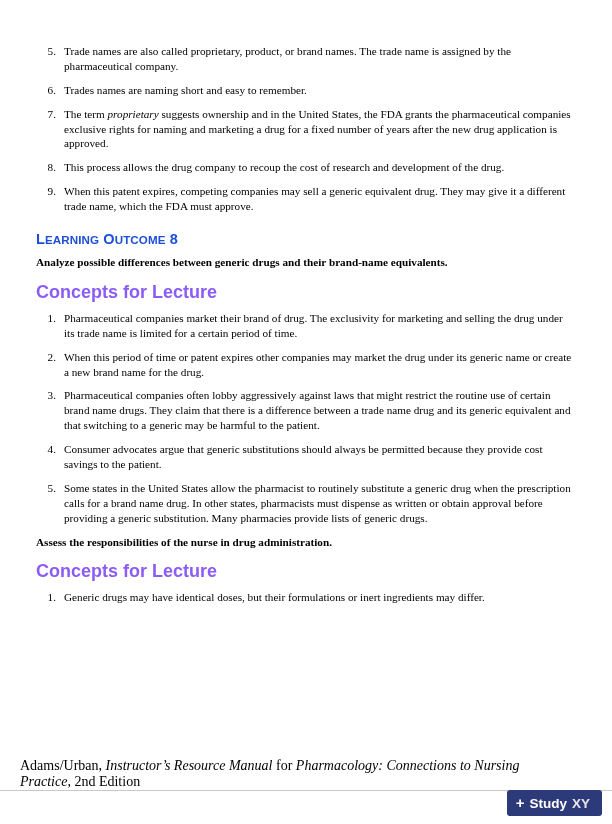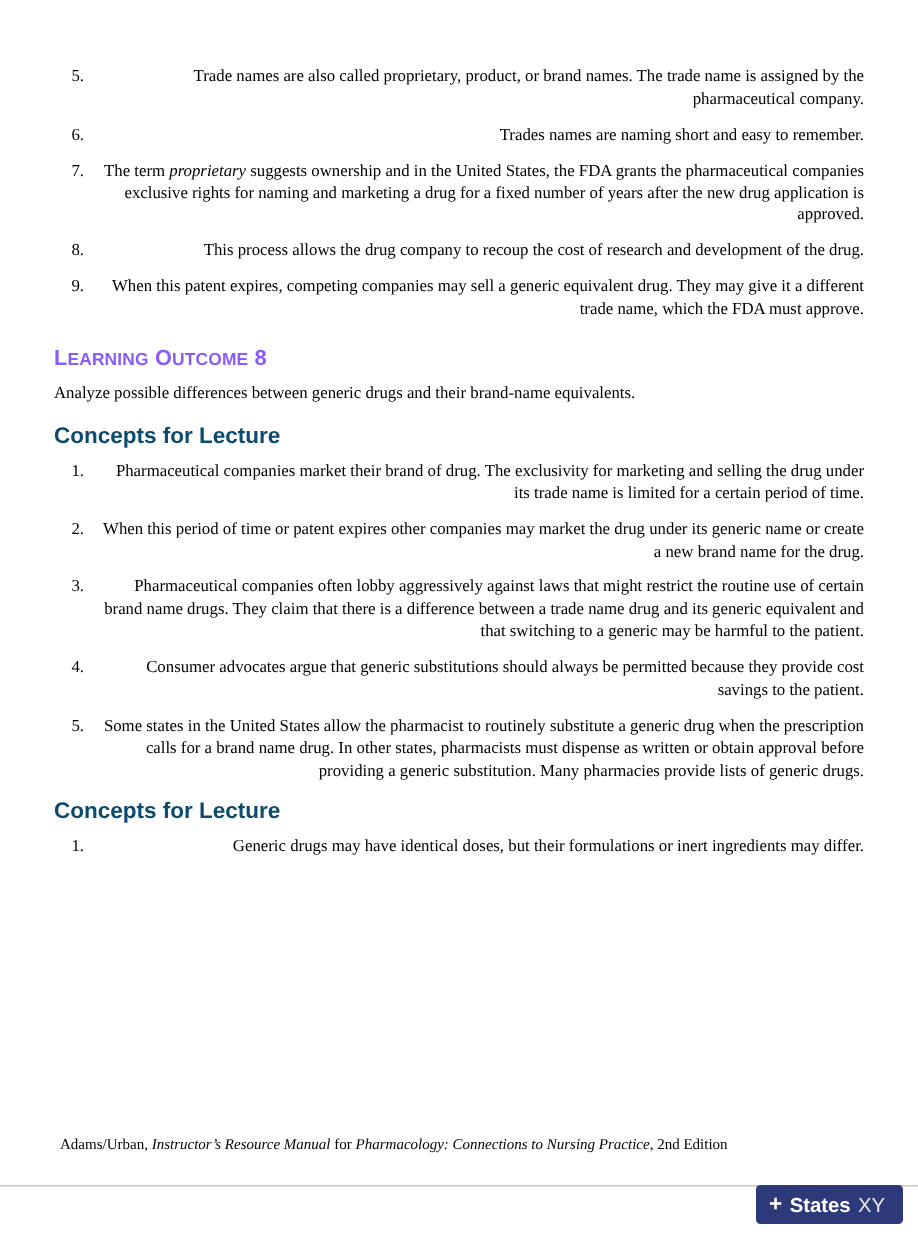--- a/index.html
+++ b/index.html
@@ -43,51 +43,51 @@
   ol.numlist > li .num {
     position: absolute;
     left: 0;
     top: 0;
     width: 20px;
     text-align: right;
     font-size: 11.2px;
   }
   ol.numlist > li .txt {
     display: block;
-    text-align: right;
   }
   .lo-heading {
     font-family: "Liberation Sans", sans-serif;
     font-weight: bold;
     font-size: 14.5px;
-    color: #8b5cf6;
+    color: #1d4ed8;
     margin: 17px 0 8px 0;
     letter-spacing: 0.1px;
   }
   .lo-heading .sc {
     font-size: 11.6px;
   }
   .lo-desc {
     font-size: 11.2px;
     line-height: 1.33;
     margin: 0 0 12px 0;
+    font-weight: bold;
   }
   .sub-heading {
     font-family: "Liberation Sans", sans-serif;
     font-weight: bold;
-    font-size: 15px;
-    color: #0c4a6e;
+    font-size: 18px;
+    color: #8b5cf6;
     margin: 10px 0 8px 0;
   }
   .footer-note {
     position: absolute;
-    left: 40px;
+    left: 20px;
     top: 758px;
     width: 540px;
-    font-size: 10px;
+    font-size: 14px;
     color: #000;
     font-family: "Liberation Serif", serif;
   }
   .footer-note i { font-style: italic; }
   .rule {
     position: absolute;
     left: 0;
     top: 790px;
     width: 612px;
     height: 1px;
@@ -108,21 +108,21 @@
     font-family: "Liberation Sans", sans-serif;
     font-size: 13.5px;
     font-weight: bold;
   }
   .badge .plus {
     font-size: 15px;
     font-weight: bold;
     line-height: 1;
     margin-top: -1px;
   }
-  .badge .xy { color: #e8e8e8; font-weight: normal; }
+  .badge .xy { color: #e8e8e8; font-weight: bold; }
   i.it { }
 </style>
 </head>
 <body>
 
 <div class="page">
 
   <div class="content">
 
     <ol class="numlist">
@@ -175,20 +175,21 @@
         <span class="num">4.</span>
         <span class="txt">Consumer advocates argue that generic substitutions should always be permitted because they provide cost savings to the patient.</span>
       </li>
       <li>
         <span class="num">5.</span>
         <span class="txt">Some states in the United States allow the pharmacist to routinely substitute a generic drug when the prescription calls for a brand name drug. In other states, pharmacists must dispense as written or obtain approval before providing a generic substitution. Many pharmacies provide lists of generic drugs.</span>
       </li>
     </ol>
 
 
+    <p class="lo-desc">Assess the responsibilities of the nurse in drug administration.</p>
 
     <div class="sub-heading">Concepts for Lecture</div>
 
     <ol class="numlist">
       <li>
         <span class="num">1.</span>
         <span class="txt">Generic drugs may have identical doses, but their formulations or inert ingredients may differ.</span>
       </li>
     </ol>
 
@@ -198,17 +199,17 @@
     <span>Adams/Urban,</span>
     <i>Instructor’s Resource Manual</i>
     <span>for</span>
     <i>Pharmacology: Connections to Nursing Practice</i><span>, 2nd Edition</span>
   </div>
 
   <div class="rule"></div>
 
   <div class="badge">
     <span class="plus">+</span>
-    <span>States</span>
+    <span>Study</span>
       <span class="xy">XY</span>
   </div>
 
 </div>
 
 </body></html>

